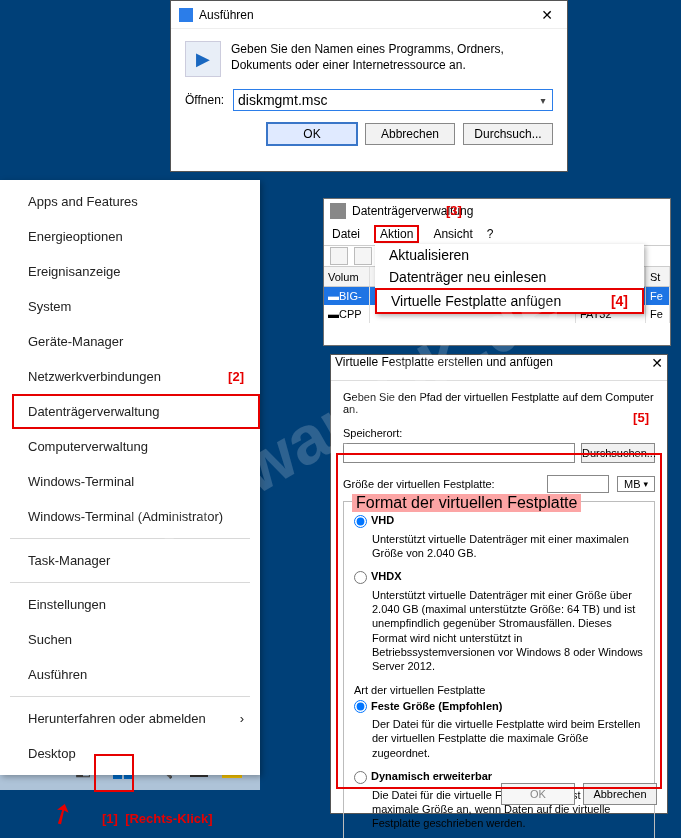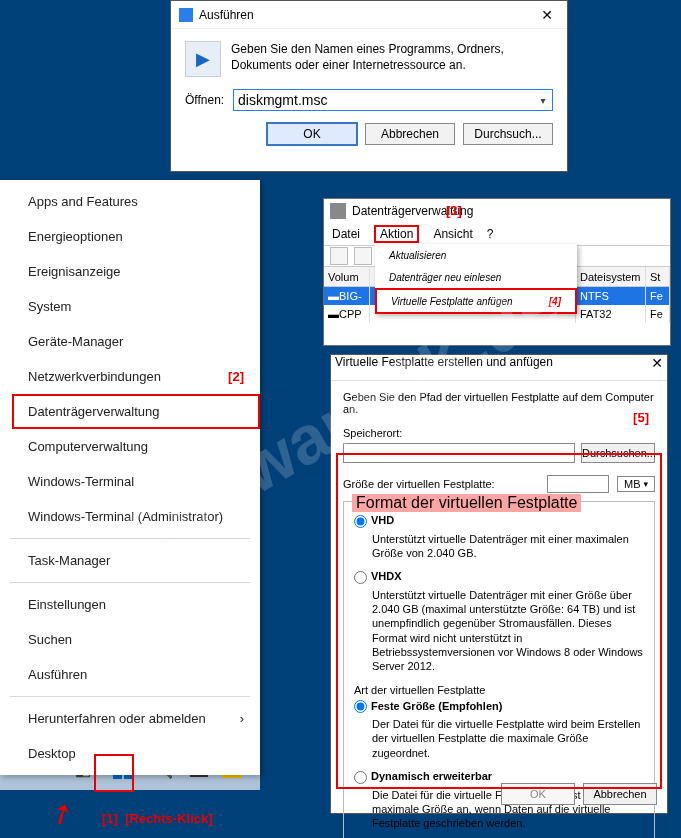--- a/index.html
+++ b/index.html
@@ -69,21 +69,21 @@
   .dm-title .icn { width:16px;height:16px;background:#888;margin-right:6px;display:inline-block; }
   .dm-menubar { height:22px; display:flex; align-items:center; padding-left:8px; font-size:12px; gap:14px; position:relative; }
   .dm-menubar .aktion { border:2px solid #e60000; padding:0 4px; }
   .ann3 { position:absolute; left:122px; top:-20px; color:#e60000; font-weight:bold; font-size:13px; }
   .dm-toolbar { height:22px; border-top:1px solid #ccc; border-bottom:1px solid #ccc; display:flex; align-items:center; gap:6px; padding-left:6px; }
   .dm-toolbar .toolbtn { width:18px;height:18px;border:1px solid #bbb;background:#f5f5f5;}
   .dm-table { font-size:11px; }
   .dm-table .hdr { display:flex; background:#f4f4f4; border-bottom:1px solid #ccc; height:20px; align-items:center; }
   .dm-table .cell { padding:0 4px; border-right:1px solid #ddd; height:100%; display:flex; align-items:center; }
   .dm-table .row { display:flex; height:18px; align-items:center; }
-  .dm-dropdown { position:absolute; left:375px; top:244px; width:202px; background:#fff; box-shadow:2px 2px 5px rgba(0,0,0,.3); z-index:8; font-size:10px;font-style:italic; }
+  .dm-dropdown { position:absolute; left:375px; top:244px; width:269px; background:#fff; box-shadow:2px 2px 5px rgba(0,0,0,.3); z-index:8; font-size:14px; }
   .dm-dropdown .di { height:22px; display:flex; align-items:center; padding:0 14px; }
   .dm-dropdown .di.sel { background:#1e74e4; color:#fff; }
   .dm-dropdown .redbox { border:2px solid #e60000; }
 
   
   .vhd-dialog {
     position:absolute; left:330px; top:354px; width:338px; height:460px;
     background:#fff; border:1px solid #555; z-index:9; font-size:11px;
   }
   .vhd-title { height:26px; display:flex; align-items:flex-start; padding:0 4px; border-bottom:1px solid #ddd; font-size:12px; }

